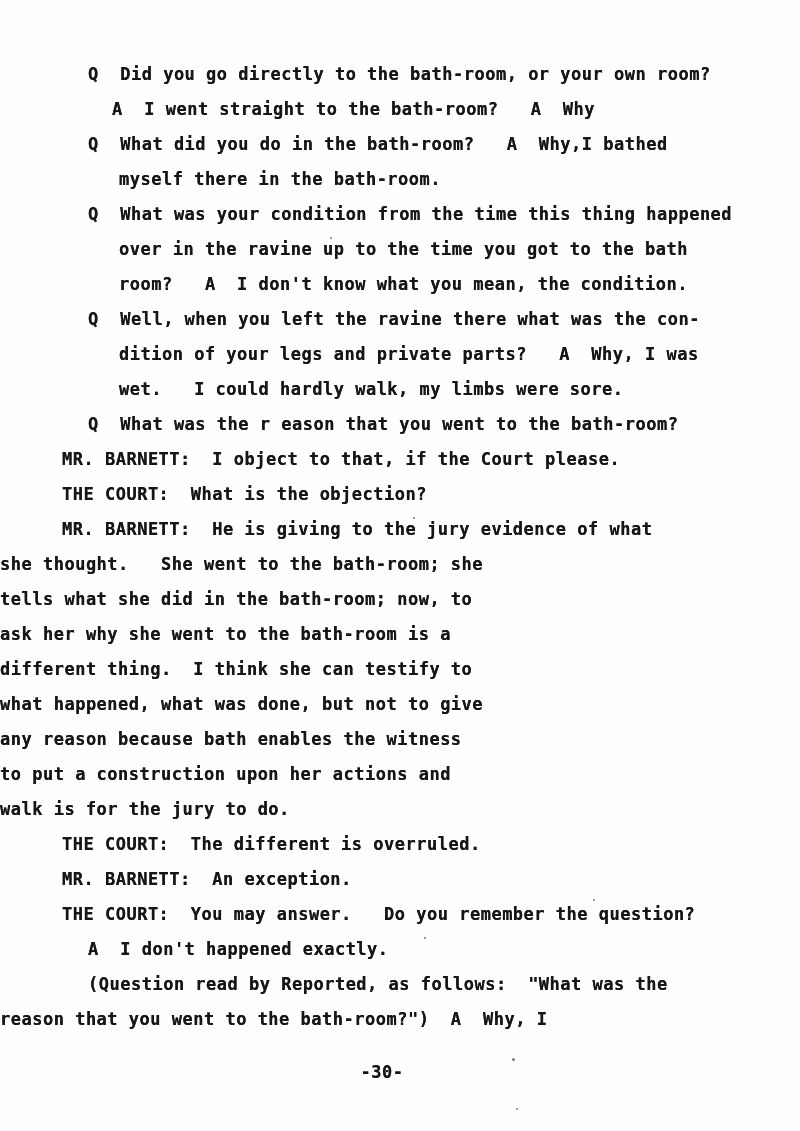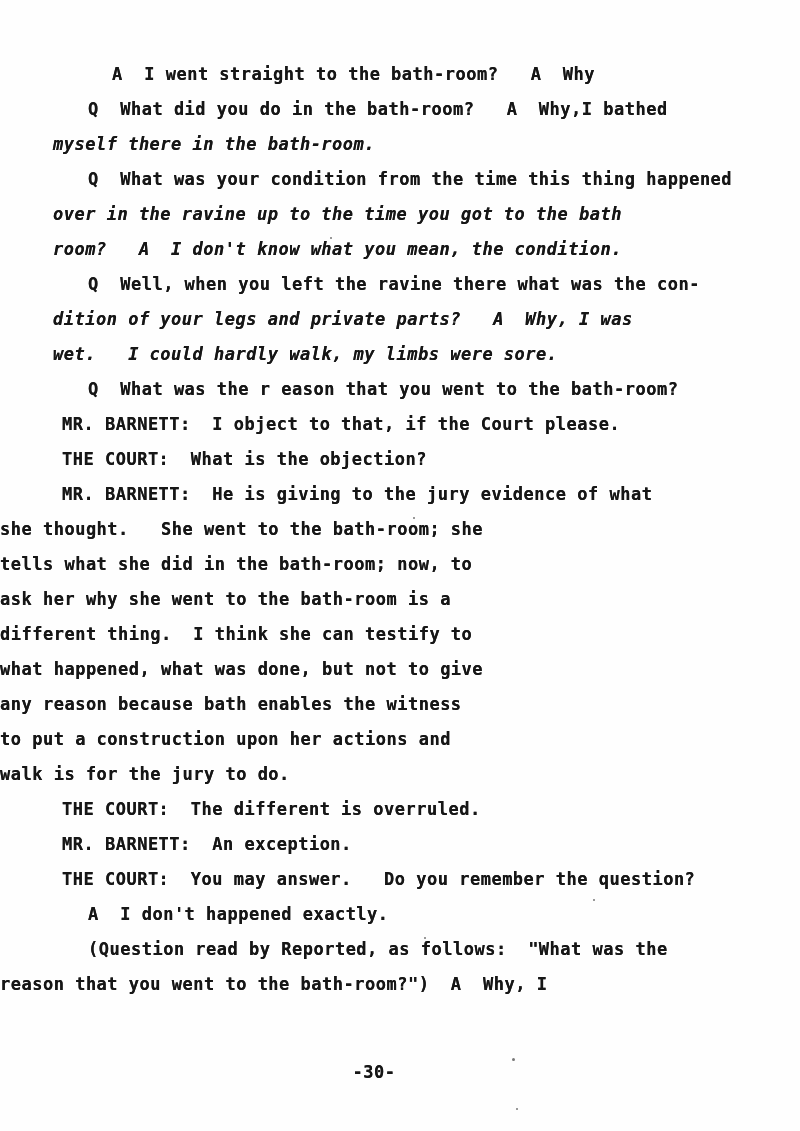--- a/index.html
+++ b/index.html
@@ -27,27 +27,27 @@
     line-height: 35px;
     letter-spacing: 0.5px;
     color: #161616;
     white-space: pre;
     text-shadow: 0 0 0.6px rgba(10,10,10,0.85);
   }
   
   .ind-speaker { padding-left: 62px; }
   .ind-q       { padding-left: 88px; }
   .ind-a       { padding-left: 112px; }
-  .ind-cont    { padding-left: 53px; font-style: italic; }
+  .ind-cont    { padding-left: 119px; }
   .ind-block   { }
   .ind-q2      { }
   .page-number {
     position: absolute;
     top: 1062px;
-    left: 4px;
+    left: 12px;
     width: 740px;
     text-align: center;
     font-size: 17px;
     font-weight: 700;
     letter-spacing: 0.5px;
     color: #161616;
     text-shadow: 0 0 0.6px rgba(10,10,10,0.85);
     white-space: pre;
   }
   .speck {
@@ -63,20 +63,21 @@
   .speck.s3 { left: 424px; top: 937px;  width: 2px; height: 2px; }
   .speck.s4 { left: 413px; top: 517px;  width: 2px; height: 2px; }
   .speck.s5 { left: 330px; top: 237px;  width: 2px; height: 2px; }
   .speck.s6 { left: 593px; top: 899px;  width: 2px; height: 2px; }
 </style>
 </head>
 <body>
 
 <div class="sheet">
   <div id="transcript">
+      <div class="line ind-q">Q  Did you go directly to the bath-room, or your own room?</div>
       <div class="line ind-a">A  I went straight to the bath-room?   A  Why</div>
       <div class="line ind-q">Q  What did you do in the bath-room?   A  Why,I bathed</div>
       <div class="line ind-cont">myself there in the bath-room.</div>
       <div class="line ind-q">Q  What was your condition from the time this thing happened</div>
       <div class="line ind-cont">over in the ravine up to the time you got to the bath</div>
       <div class="line ind-cont">room?   A  I don't know what you mean, the condition.</div>
       <div class="line ind-q">Q  Well, when you left the ravine there what was the con-</div>
       <div class="line ind-cont">dition of your legs and private parts?   A  Why, I was</div>
       <div class="line ind-cont">wet.   I could hardly walk, my limbs were sore.</div>
       <div class="line ind-q">Q  What was the r eason that you went to the bath-room?</div>

